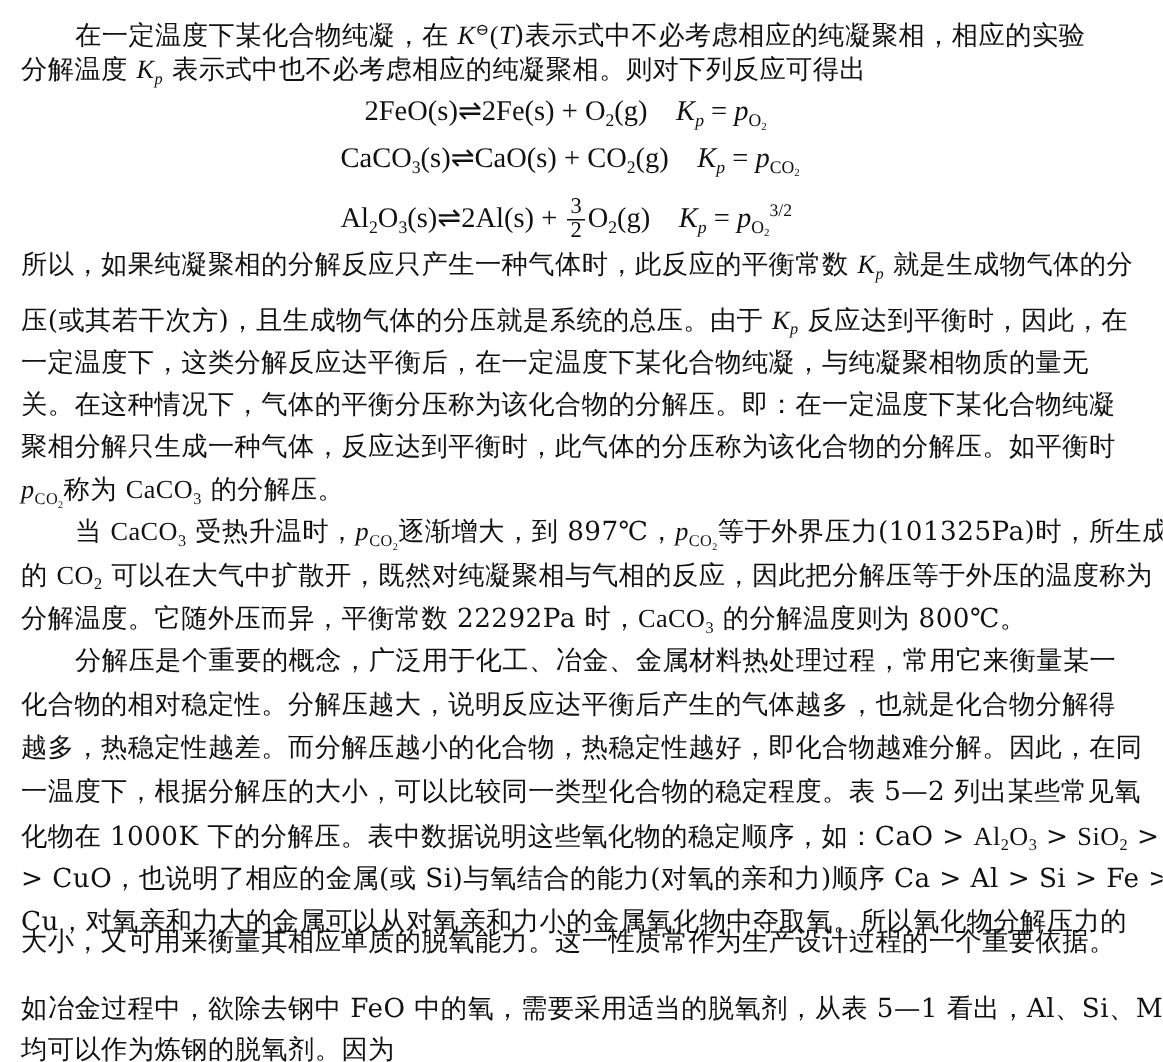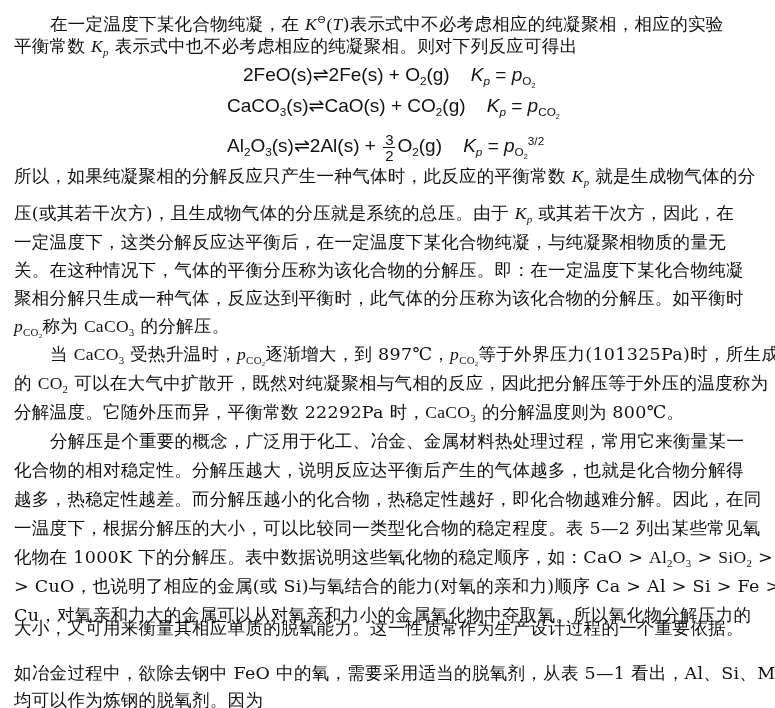--- a/index.html
+++ b/index.html
@@ -9,44 +9,44 @@
     color: #111; font-size: 17.5px;
   }
   .line {
     position: absolute; left: 14px; right: 8px;
     white-space: nowrap; line-height: 24px; height: 26px;
     letter-spacing: 0.3px;
   }
   .indent { left: 50px; }
   .eq {
     position: absolute; white-space: nowrap; line-height: 30px;
-    font-family: Liberation Sans, sans-serif; font-size: 19px;
+    font-family: Liberation Serif, serif; font-size: 19px;
   }
   i { font-style: italic; }
   sub { font-size: 62%; vertical-align: -0.35em; }
   sup { font-size: 62%; vertical-align: 0.6em; }
   .frac { display: inline-block; text-align: center; vertical-align: middle; font-size: 15px; line-height: 15px; margin: 0 2px; }
   .frac span { display: block; }
   .frac .num { border-bottom: 1px solid #111; padding: 0 2px; }
   .lat { font-family: "Liberation Serif", "DejaVu Serif", serif; }
 </style>
 </head>
 <body>
 
 <div>
 
   <div class="line indent" style="top:8px"><span>在一定温度下某化合物纯凝，在 </span><i class="lat">K</i><sup>⊖</sup><span class="lat">(</span><i class="lat">T</i><span>)表示式中不必考虑相应的纯凝聚相，相应的实验</span></div>
-  <div class="line" style="top:34px"><span>平衡常数 </span><i class="lat">K<sub>p</sub></i><span> 表示式中也不必考虑相应的纯凝聚相。则对下列反应可得出</span></div>
+  <div class="line" style="top:34px"><span>分解温度 </span><i class="lat">K<sub>p</sub></i><span> 表示式中也不必考虑相应的纯凝聚相。则对下列反应可得出</span></div>
 
   <div class="eq" style="top:60px;left:243px">2FeO(s)⇌2Fe(s) + O<sub>2</sub>(g)&nbsp;&nbsp;&nbsp;&nbsp;<i>K<sub>p</sub></i> = <i>p</i><sub>O<sub>2</sub></sub></div>
   <div class="eq" style="top:91px;left:227px">CaCO<sub>3</sub>(s)⇌CaO(s) + CO<sub>2</sub>(g)&nbsp;&nbsp;&nbsp;&nbsp;<i>K<sub>p</sub></i> = <i>p</i><sub>CO<sub>2</sub></sub></div>
   <div class="eq" style="top:126px;left:227px">Al<sub>2</sub>O<sub>3</sub>(s)⇌2Al(s) + <span class="frac"><span class="num">3</span><span>2</span></span>O<sub>2</sub>(g)&nbsp;&nbsp;&nbsp;&nbsp;<i>K<sub>p</sub></i> = <i>p</i><sub>O<sub>2</sub></sub><sup>3/2</sup></div>
 
   <div class="line" style="top:164px"><span>所以，如果纯凝聚相的分解反应只产生一种气体时，此反应的平衡常数 </span><i class="lat">K<sub>p</sub></i><span> 就是生成物气体的分</span></div>
-  <div class="line" style="top:201px"><span>压(或其若干次方)，且生成物气体的分压就是系统的总压。由于 </span><i class="lat">K<sub>p</sub></i><span> 或其若干次方，因此，在</span></div>
+  <div class="line" style="top:201px"><span>压(或其若干次方)，且生成物气体的分压就是系统的总压。由于 </span><i class="lat">K<sub>p</sub></i><span> 反应达到平衡时，因此，在</span></div>
   <div class="line" style="top:230px">一定温度下，这类分解反应达平衡后，在一定温度下某化合物纯凝，与纯凝聚相物质的量无</div>
   <div class="line" style="top:258px">关。在这种情况下，气体的平衡分压称为该化合物的分解压。即：在一定温度下某化合物纯凝</div>
   <div class="line" style="top:286px">聚相分解只生成一种气体，反应达到平衡时，此气体的分压称为该化合物的分解压。如平衡时</div>
   <div class="line" style="top:314px"><i class="lat">p</i><sub class="lat">CO<sub>2</sub></sub><span>称为 </span><span class="lat">CaCO<sub>3</sub></span><span> 的分解压。</span></div>
 
   <div class="line indent" style="top:342px"><span>当 </span><span class="lat">CaCO<sub>3</sub></span><span> 受热升温时，</span><i class="lat">p</i><sub class="lat">CO<sub>2</sub></sub><span>逐渐增大，到 897℃，</span><i class="lat">p</i><sub class="lat">CO<sub>2</sub></sub><span>等于外界压力(101325Pa)时，所生成</span></div>
   <div class="line" style="top:371px"><span>的 </span><span class="lat">CO<sub>2</sub></span><span> 可以在大气中扩散开，既然对纯凝聚相与气相的反应，因此把分解压等于外压的温度称为</span></div>
   <div class="line" style="top:400px"><span>分解温度。它随外压而异，平衡常数 22292Pa 时，</span><span class="lat">CaCO<sub>3</sub></span><span> 的分解温度则为 800℃。</span></div>
 
   <div class="line indent" style="top:429px">分解压是个重要的概念，广泛用于化工、冶金、金属材料热处理过程，常用它来衡量某一</div>

